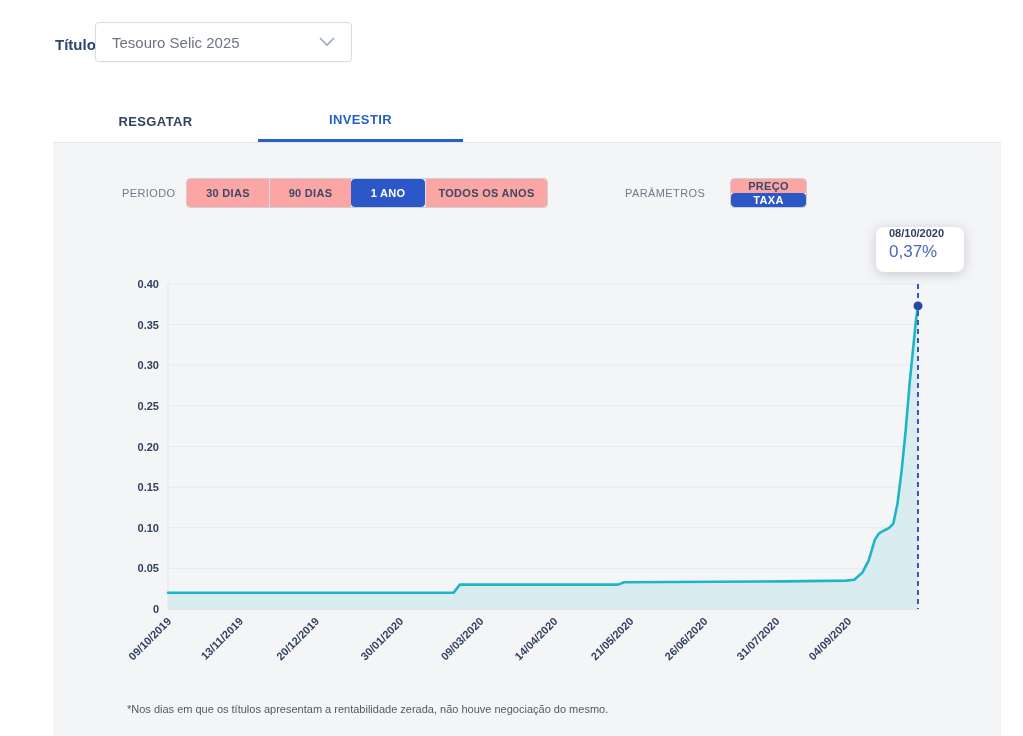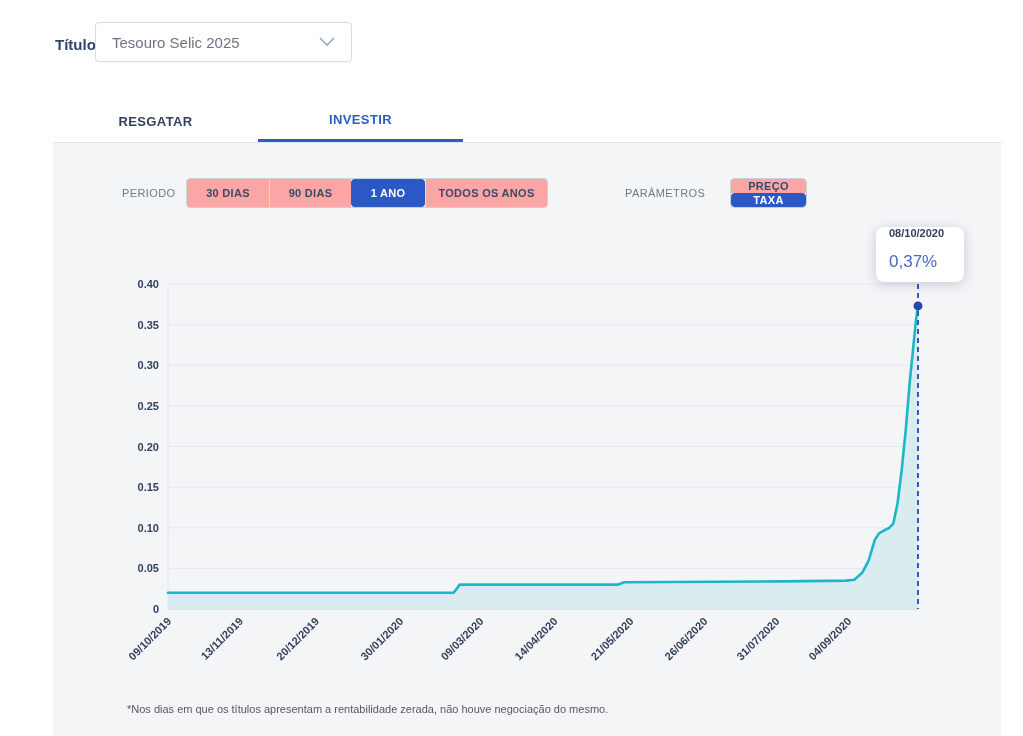--- a/index.html
+++ b/index.html
@@ -42,21 +42,21 @@
   .w82 { width:82px; } .w74 { width:74px; } .w122 { width:122px; } .w75 { width:75px; }
 
   
   #chart-svg { position:absolute; left:0; top:0; width:1023px; height:736px; }
   #chart-svg text { font-family:"Liberation Sans", sans-serif; }
 
   
   .tooltip { position:absolute; left:876px; top:227px; background:#fff; border-radius:8px;
              padding:0 13px 10px 13px; box-shadow:0 2px 12px rgba(30,40,70,0.22); min-width:88px; }
   .tooltip-date { font-size:11px; font-weight:bold; color:#32415f; }
-  .tooltip-value { font-size:17px; color:#4a68c0; margin-top:13px; }
+  .tooltip-value { font-size:17px; color:#4a68c0; margin-top:3px; }
 
   
   .footnote { position:absolute; left:127px; top:703px; font-size:11px; color:#55595f; }
 </style>
 </head>
 <body>
 
 <div id="page">
 
   <span class="titulo-label">Título:</span>

